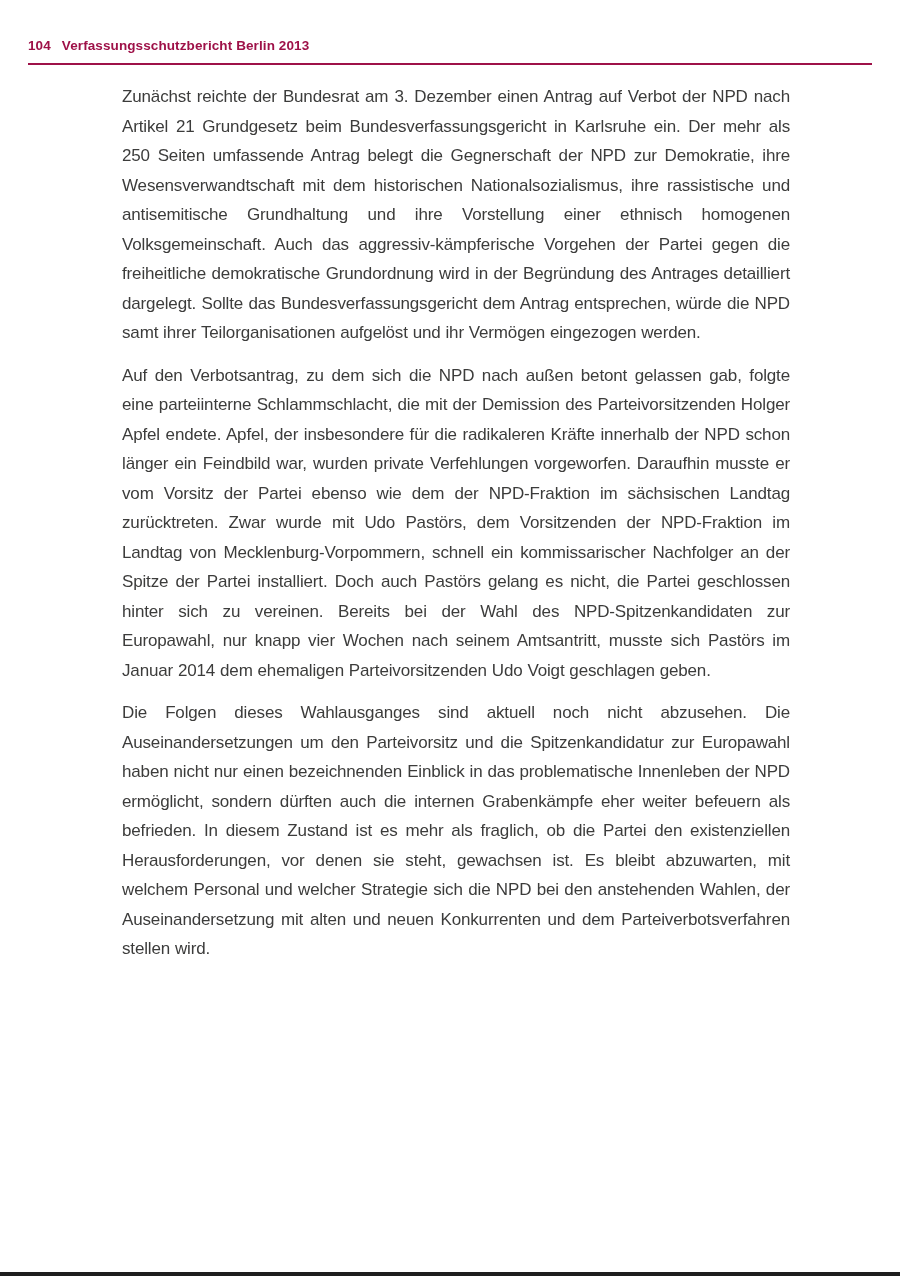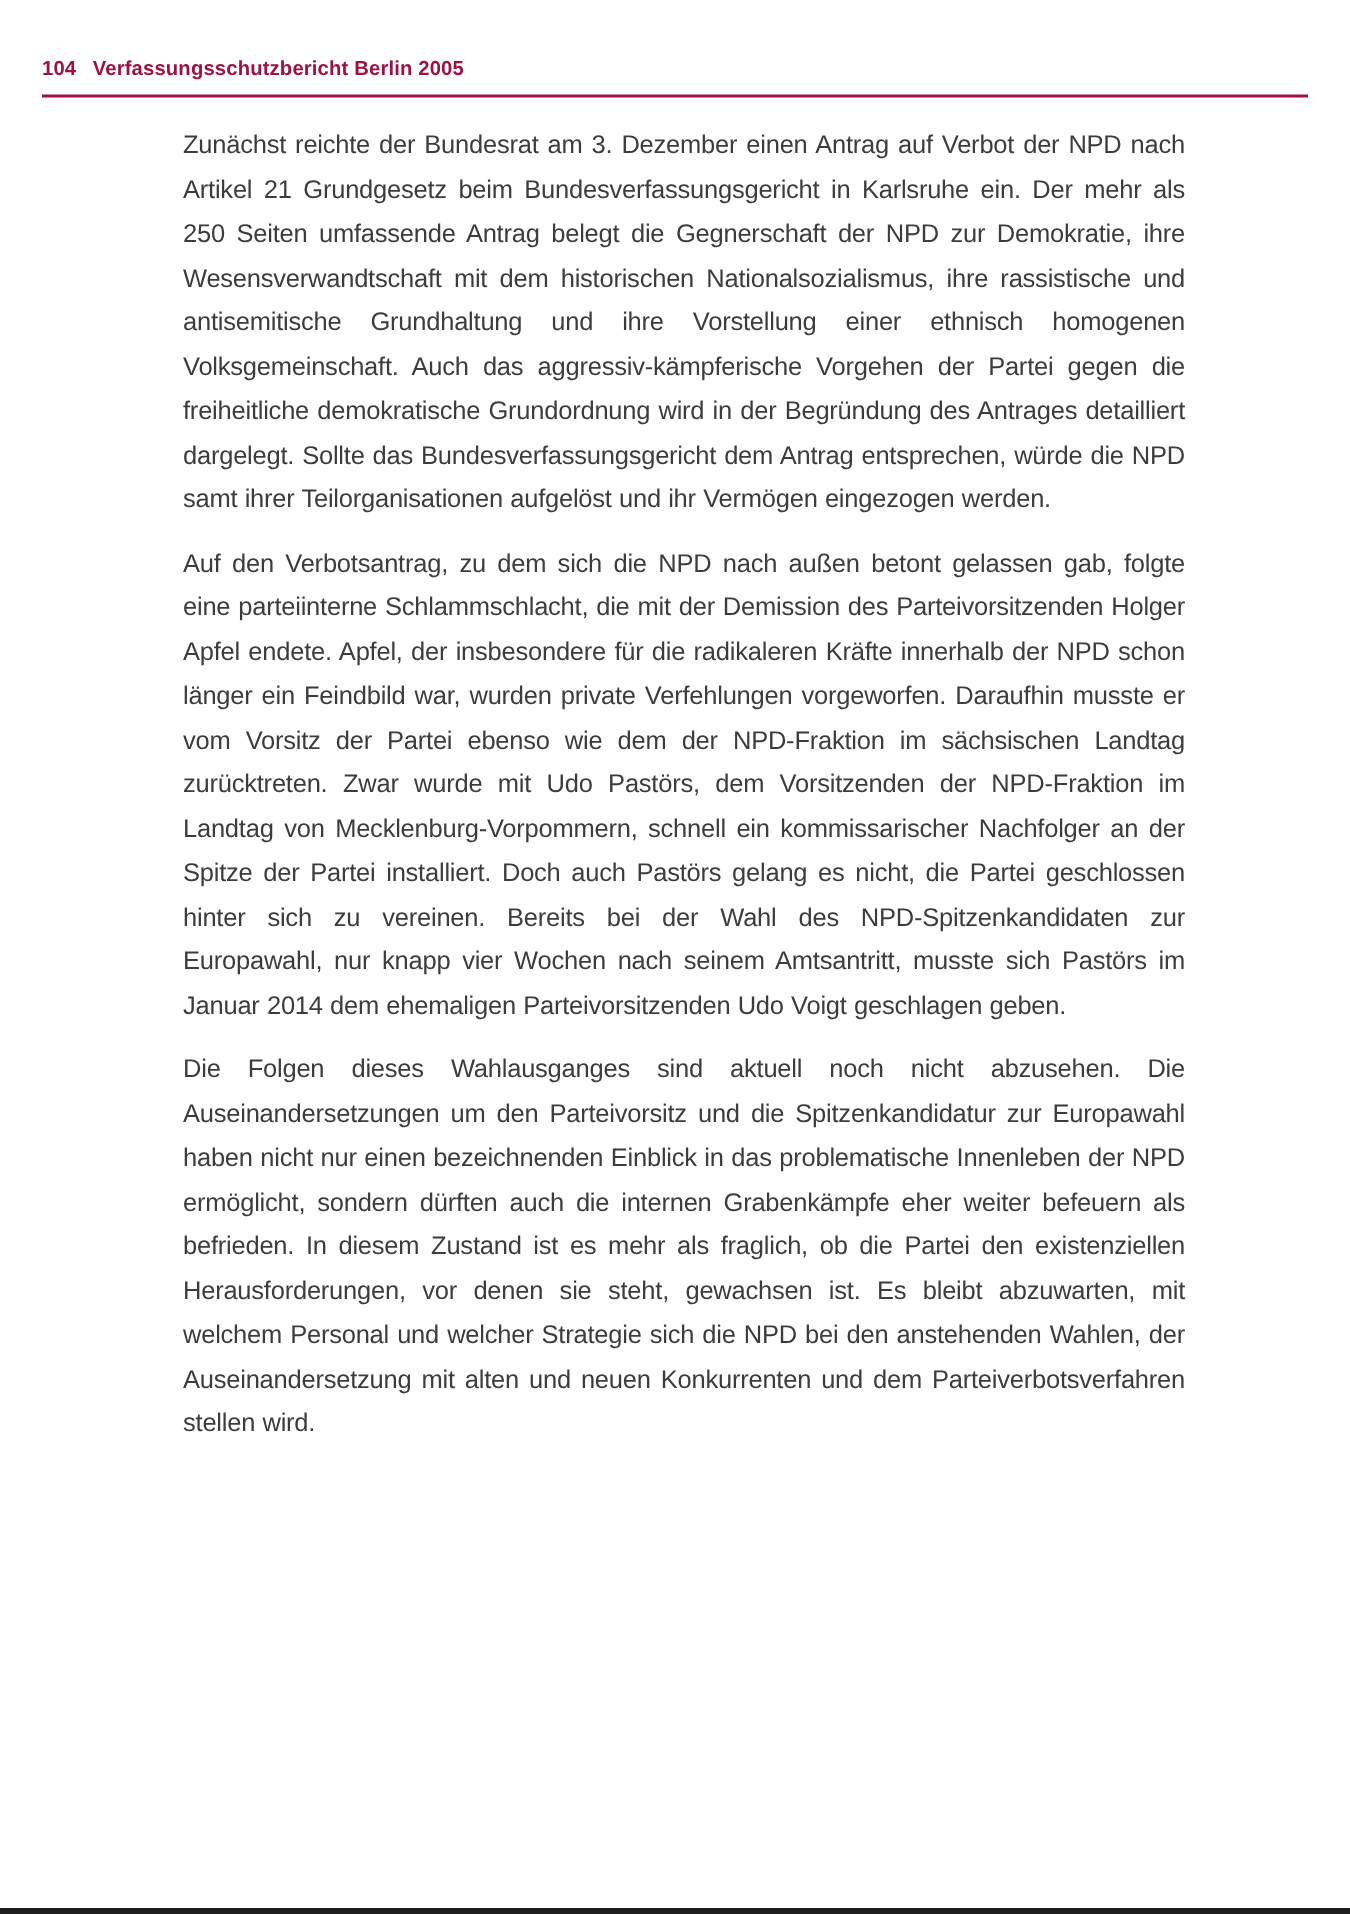--- a/index.html
+++ b/index.html
@@ -67,21 +67,21 @@
     background: #1e1e1e;
   }
 </style>
 </head>
 <body>
 
 <div class="page">
 
   <header class="page-header">
     <span class="page-number">104</span>
-    <span class="header-title">Verfassungsschutzbericht Berlin 2005</span>
+    <span class="header-title">Verfassungsschutzbericht Berlin 2013</span>
   </header>
 
   <div class="header-rule"></div>
 
   <main class="page-body">
     <p class="para">Zunächst reichte der Bundesrat am 3. Dezember einen Antrag auf Verbot der NPD nach Artikel 21 Grundgesetz beim Bundesverfassungsgericht in Karlsruhe ein. Der mehr als 250 Seiten umfassende Antrag belegt die Gegnerschaft der NPD zur Demokratie, ihre Wesensverwandtschaft mit dem historischen Nationalsozialismus, ihre rassistische und antisemitische Grundhaltung und ihre Vorstellung einer ethnisch homogenen Volksgemeinschaft. Auch das aggressiv-kämpferische Vorgehen der Partei gegen die freiheitliche demokratische Grundordnung wird in der Begründung des Antrages detailliert dargelegt. Sollte das Bundesverfassungsgericht dem Antrag entsprechen, würde die NPD samt ihrer Teilorganisationen aufgelöst und ihr Vermögen eingezogen werden.</p>
     <p class="para">Auf den Verbotsantrag, zu dem sich die NPD nach außen betont gelassen gab, folgte eine parteiinterne Schlammschlacht, die mit der Demission des Parteivorsitzenden Holger Apfel endete. Apfel, der insbesondere für die radikaleren Kräfte innerhalb der NPD schon länger ein Feindbild war, wurden private Verfehlungen vorgeworfen. Daraufhin musste er vom Vorsitz der Partei ebenso wie dem der NPD-Fraktion im sächsischen Landtag zurücktreten. Zwar wurde mit Udo Pastörs, dem Vorsitzenden der NPD-Fraktion im Landtag von Mecklenburg-Vorpommern, schnell ein kommissarischer Nachfolger an der Spitze der Partei installiert. Doch auch Pastörs gelang es nicht, die Partei geschlossen hinter sich zu vereinen. Bereits bei der Wahl des NPD-Spitzenkandidaten zur Europawahl, nur knapp vier Wochen nach seinem Amtsantritt, musste sich Pastörs im Januar 2014 dem ehemaligen Parteivorsitzenden Udo Voigt geschlagen geben.</p>
     <p class="para">Die Folgen dieses Wahlausganges sind aktuell noch nicht abzusehen. Die Auseinandersetzungen um den Parteivorsitz und die Spitzenkandidatur zur Europawahl haben nicht nur einen bezeichnenden Einblick in das problematische Innenleben der NPD ermöglicht, sondern dürften auch die internen Grabenkämpfe eher weiter befeuern als befrieden. In diesem Zustand ist es mehr als fraglich, ob die Partei den existenziellen Herausforderungen, vor denen sie steht, gewachsen ist. Es bleibt abzuwarten, mit welchem Personal und welcher Strategie sich die NPD bei den anstehenden Wahlen, der Auseinandersetzung mit alten und neuen Konkurrenten und dem Parteiverbotsverfahren stellen wird.</p>
   </main>
 

